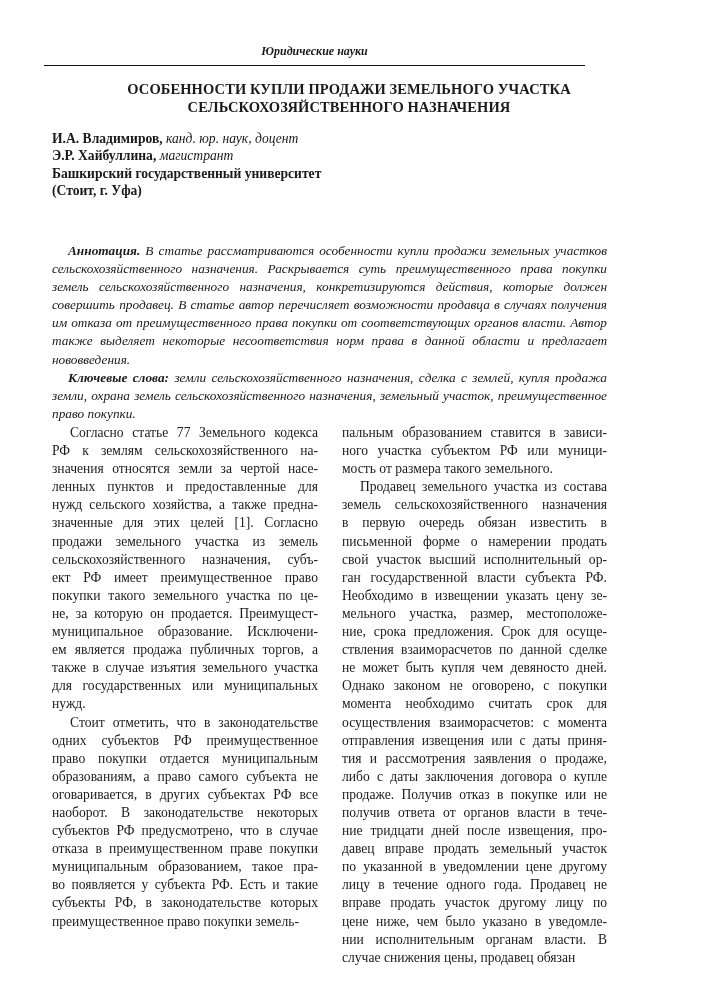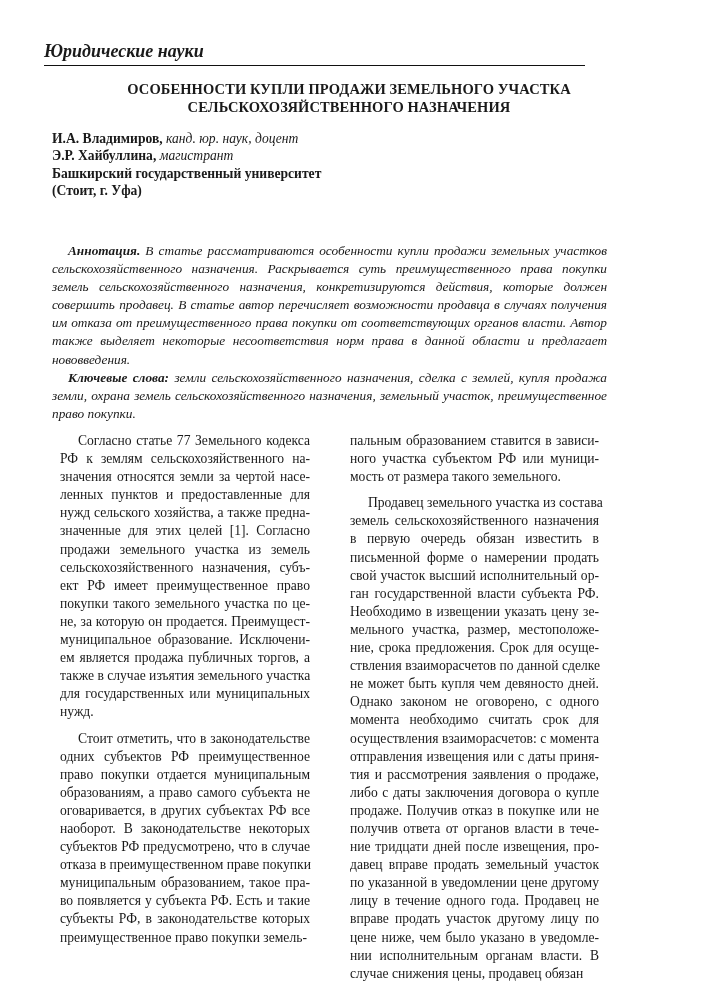--- a/index.html
+++ b/index.html
@@ -2,21 +2,21 @@
 <html><head>
 <meta charset="utf-8">
 <style>
   html, body { margin: 0; padding: 0; background: #ffffff; }
   body {
     width: 709px; height: 1003px; position: relative; overflow: hidden;
     font-family: "Liberation Serif", "DejaVu Serif", serif; color: #1a1a1a;
   }
   .running-head {
     position: absolute; left: 44px; top: 42px; width: 541px;
-    text-align: left; font-style: italic; font-weight: bold; font-size: 18px;
+    text-align: center; font-style: italic; font-weight: bold; font-size: 12px;
     line-height: 18px;
   }
   .head-rule {
     position: absolute; left: 44px; top: 65px; width: 541px; height: 0;
     border-top: 1.3px solid #111;
   }
   .title {
     position: absolute; left: 44px; top: 80px; width: 610px;
     text-align: center; font-weight: bold; font-size: 14.5px; line-height: 18px;
     letter-spacing: 0.1px;
@@ -31,21 +31,21 @@
   .abstract {
     position: absolute; left: 52px; top: 242px; width: 555px;
     font-size: 13.3px; line-height: 18.1px; font-style: italic; text-align: justify;
   }
   .abstract p { margin: 0; text-indent: 16px; }
   .abstract b { font-weight: bold; }
   .col {
     position: absolute; top: 424px; font-size: 13.6px; line-height: 18.1px;
     text-align: justify; hyphens: manual;
   }
-  .col p { margin: 8px; }
+  .col p { margin: 0; }
   .col .ln { display: block; text-align: justify; text-align-last: justify; white-space: nowrap; }
   .col .ln.last { text-align-last: left; }
   .col-left { left: 52px; width: 266px; }
   .col-right { left: 342px; width: 265px; }
 </style>
 </head>
 <body>
 
 <div class="running-head">Юридические науки</div>
 <div class="head-rule"></div>
@@ -112,21 +112,21 @@
       <span class="ln">земель сельскохозяйственного назначения</span>
       <span class="ln">в первую очередь обязан известить в</span>
       <span class="ln">письменной форме о намерении продать</span>
       <span class="ln">свой участок высший исполнительный ор-</span>
       <span class="ln">ган государственной власти субъекта РФ.</span>
       <span class="ln">Необходимо в извещении указать цену зе-</span>
       <span class="ln">мельного участка, размер, местоположе-</span>
       <span class="ln">ние, срока предложения. Срок для осуще-</span>
       <span class="ln">ствления взаиморасчетов по данной сделке</span>
       <span class="ln">не может быть купля чем девяносто дней.</span>
-      <span class="ln">Однако законом не оговорено, с одного</span>
+      <span class="ln">Однако законом не оговорено, с покупки</span>
       <span class="ln">момента необходимо считать срок для</span>
       <span class="ln">осуществления взаиморасчетов: с момента</span>
       <span class="ln">отправления извещения или с даты приня-</span>
       <span class="ln">тия и рассмотрения заявления о продаже,</span>
       <span class="ln">либо с даты заключения договора о купле</span>
       <span class="ln">продаже. Получив отказ в покупке или не</span>
       <span class="ln">получив ответа от органов власти в тече-</span>
       <span class="ln">ние тридцати дней после извещения, про-</span>
       <span class="ln">давец вправе продать земельный участок</span>
       <span class="ln">по указанной в уведомлении цене другому</span>

